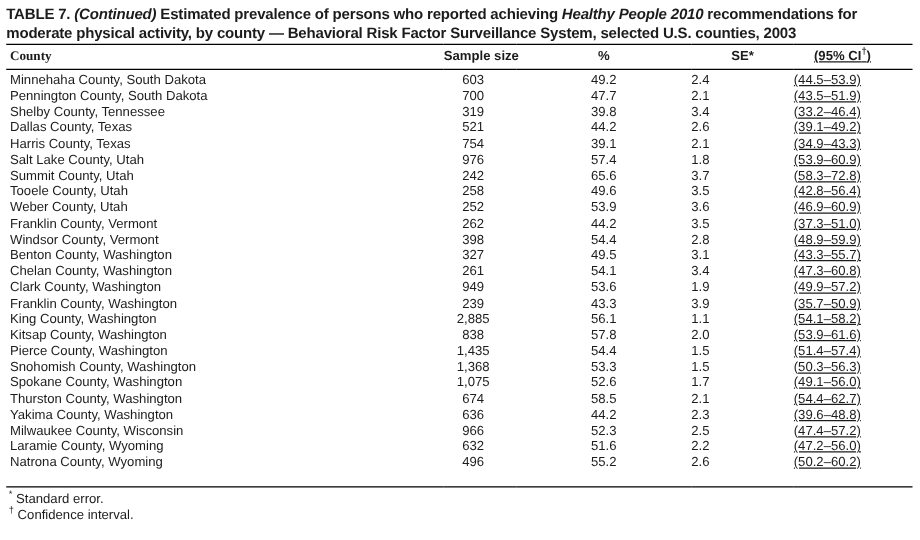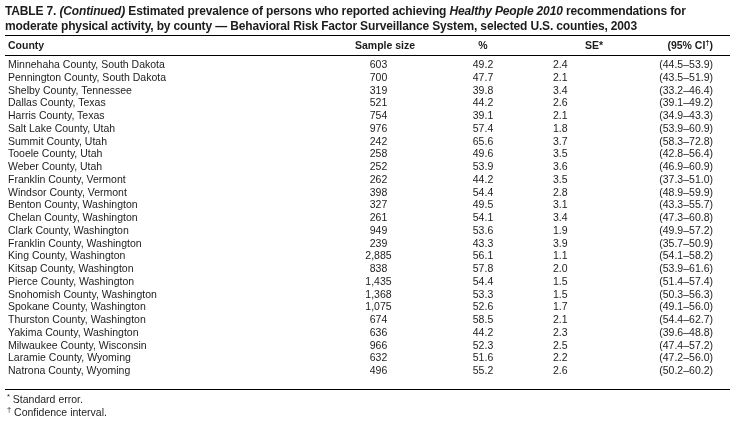--- a/index.html
+++ b/index.html
@@ -50,22 +50,22 @@
     padding: 0;
     white-space: nowrap;
     overflow: hidden;
   }
   tbody tr:first-child td { padding-top: 2px; }
   tbody tr:last-child td { border-bottom: 1px solid #000; padding-bottom: 12px; }
   .col-county { text-align: left;  padding-left: 3px; }
   .col-sample { text-align: center; padding-right: 11px; }
   .col-pct    { text-align: center; }
   .col-se     { }
-  .col-ci     { text-align: right; padding-right: 17px; }
-  th.col-county { padding-left: 3px; }
+  .col-ci     { padding-right: 17px; text-decoration: underline; }
+  th.col-county { padding-left: 3px; font-family: Liberation Serif, serif; }
   sup {
     font-size: 7.5px;
     line-height: 0;
   }
   .footnotes {
     margin-top: 3px;
     padding-left: 2px;
     font-size: 10.5px;
     line-height: 13.5px;
   }

